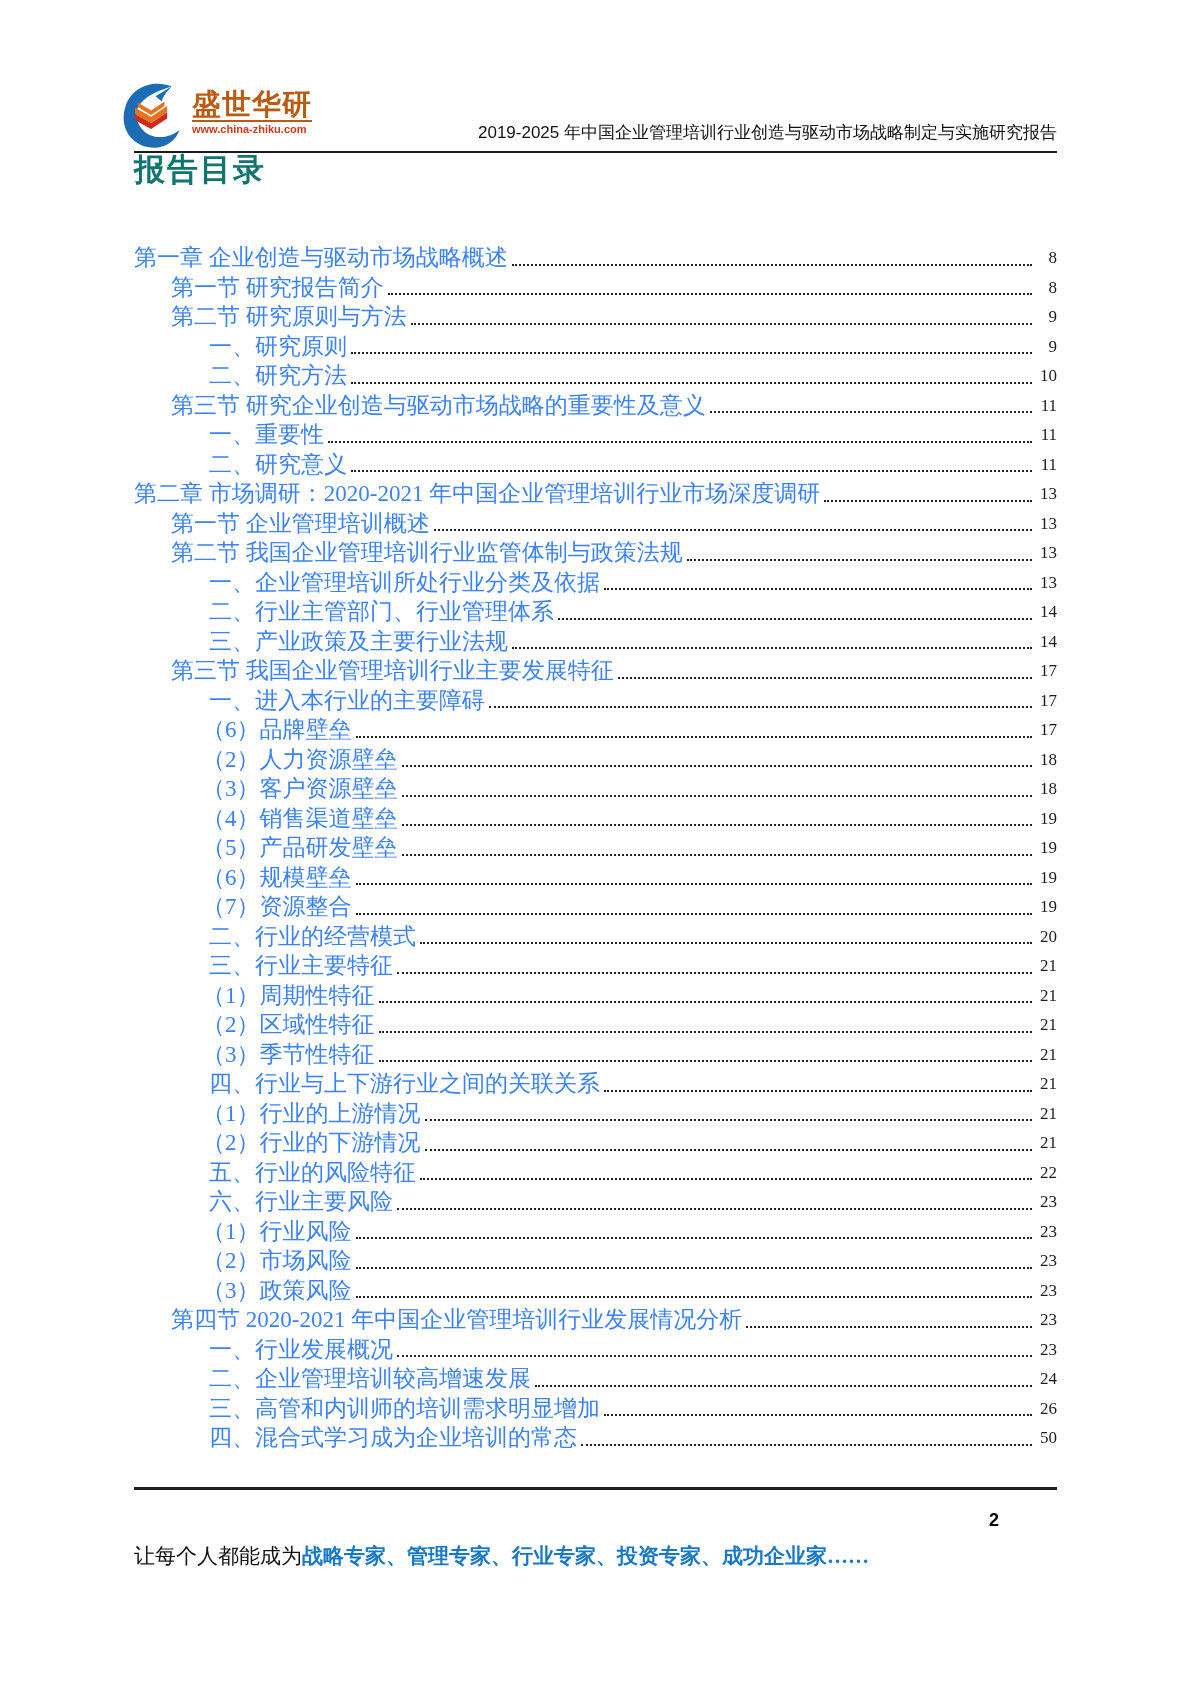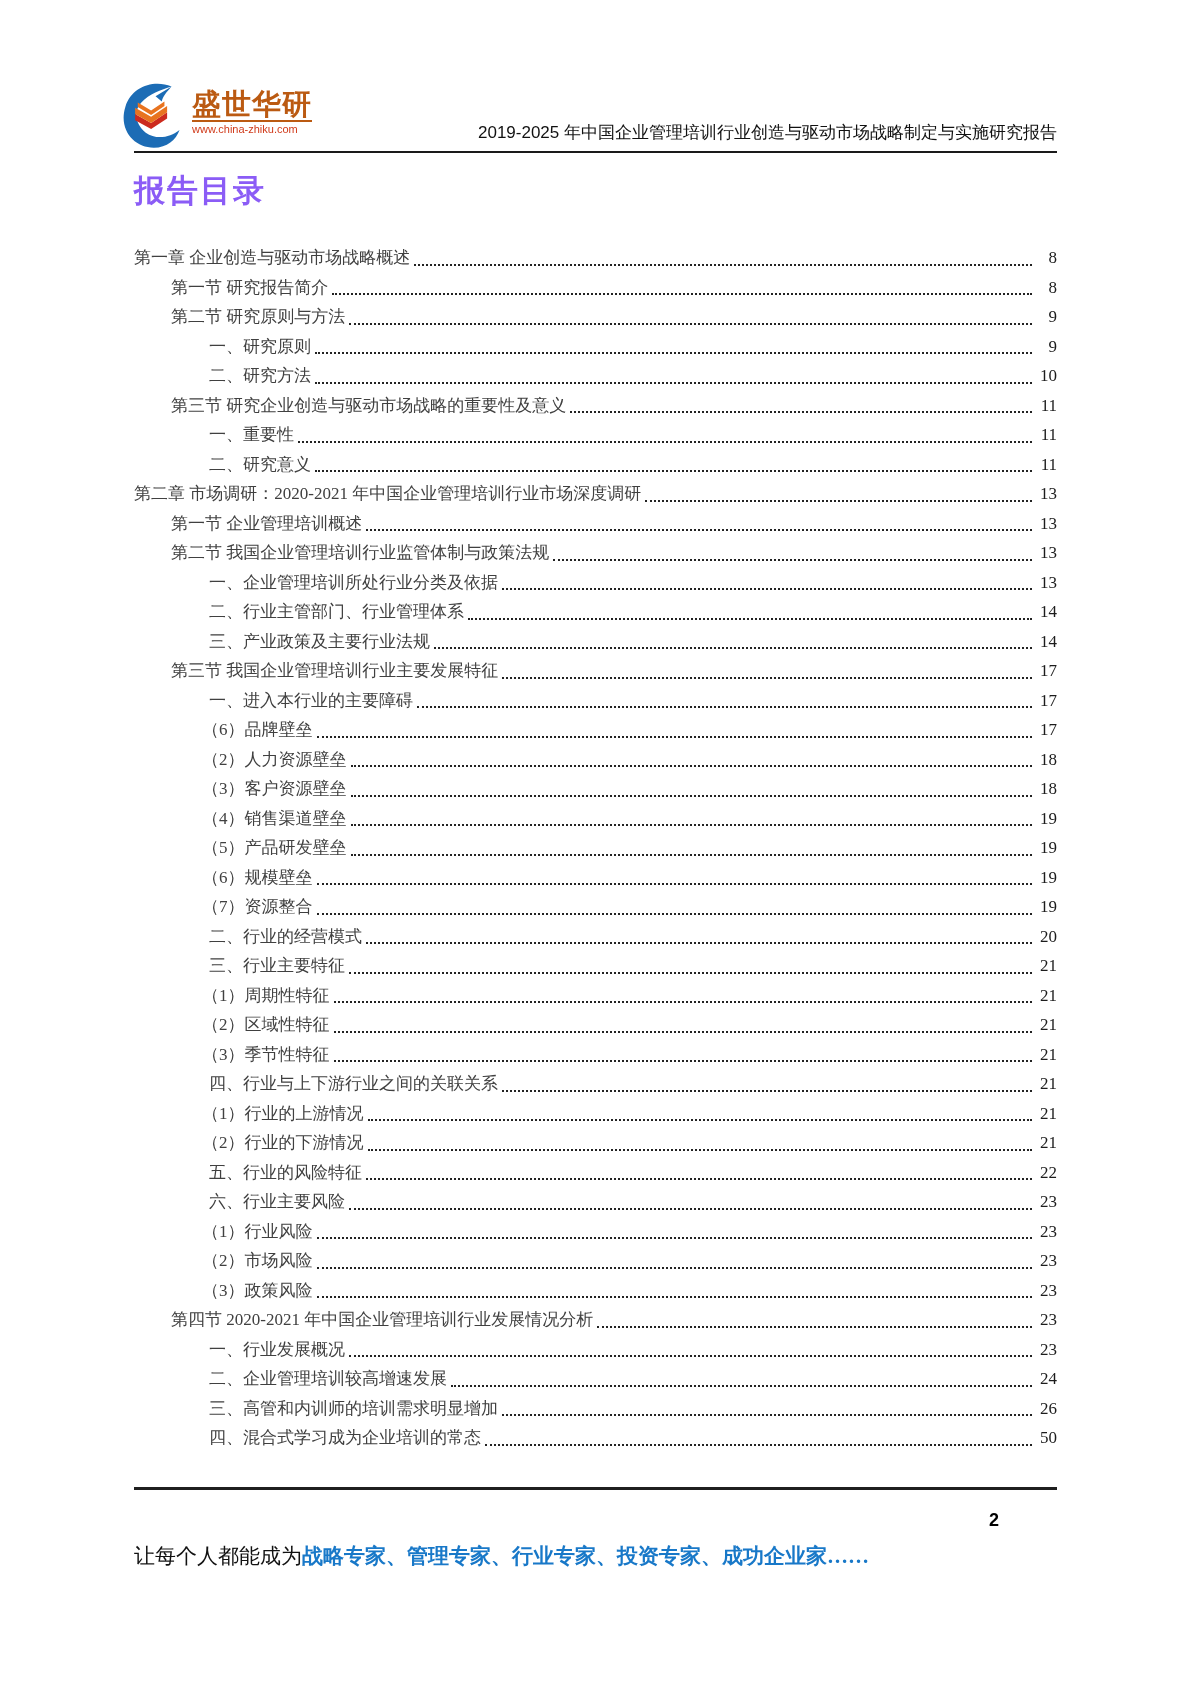--- a/index.html
+++ b/index.html
@@ -21,40 +21,40 @@
   }
   .logo { display:flex; align-items:center; gap:8px; }
   .logo-txt { display:flex; flex-direction:column; justify-content:flex-end; padding-bottom:4px; }
   .brand-name {
     font-family:"Liberation Sans","DejaVu Sans",sans-serif;
     font-weight:bold; font-size:29px; line-height:30px;
     color:var(--brand-orange,#bb5a12); letter-spacing:1px;
   }
   .brand-url {
     font-family:"Liberation Sans","DejaVu Sans",sans-serif;
-    font-weight:normal; font-size:11px; color:var(--brand-red,#d03a1a);
+    font-weight:bold; font-size:11px; color:var(--brand-red,#d03a1a);
     border-top:2px solid var(--brand-orange,#bb5a12); padding-top:1px; margin-top:1px;
   }
   .hdr-title {
     font-family:"Liberation Sans","DejaVu Sans",sans-serif;
     font-size:17px; color:#111; padding-bottom:6px; white-space:nowrap;
   }
   .hdr-rule { position:absolute; top:151px; left:134px; right:134px; height:0; border-top:2px solid #1a1a1a; }
 
   
   .page-title {
-    position:absolute; top:170px; left:134px;
-    font-family:"Liberation Sans","DejaVu Sans",sans-serif;
-    font-weight:bold; font-size:31px; color:#8b5cf6; letter-spacing:2px;
+    position:absolute; top:149px; left:134px;
+    font-family:"Liberation Sans","DejaVu Sans",sans-serif;
+    font-weight:bold; font-size:31px; color:#0f766e; letter-spacing:2px;
   }
 
   
   .toc { position:absolute; top:243px; left:134px; right:134px; }
   .toc-row { display:flex; align-items:flex-end; height:29.5px; }
-  .toc-label { font-size:17px; line-height:29.5px; white-space:nowrap; color:#404040; }
+  .toc-label { font-size:23px; line-height:29.5px; white-space:nowrap; color:#3b82f6; }
   .lvl1 .toc-label { padding-left:0; }
   .lvl2 .toc-label { padding-left:37px; }
   .lvl3 .toc-label { padding-left:75px; }
   .lvl4 .toc-label { padding-left:68px; }
   .leader { flex:1; border-bottom:2px dotted #222; margin:0 3px 7px 4px; min-width:10px; }
   .toc-page { font-size:17px; line-height:29.5px; min-width:22px; text-align:right; color:#1c1c1c; }
 
   
   .ftr-rule { position:absolute; top:1487px; left:134px; right:134px; height:0; border-top:3px solid #1f1f1f; }
   .ftr {

